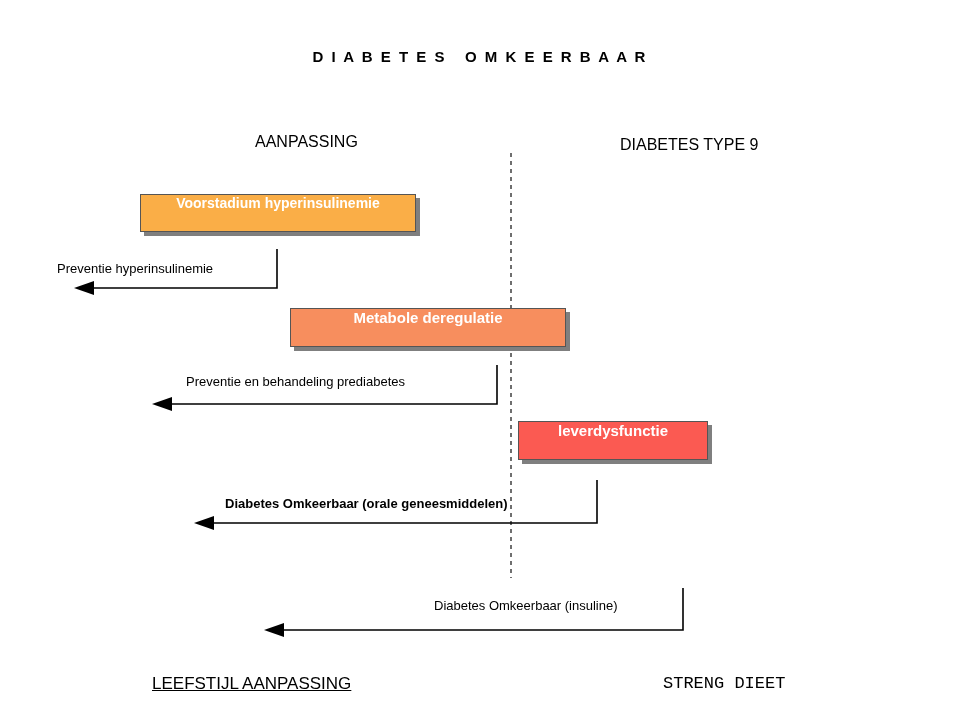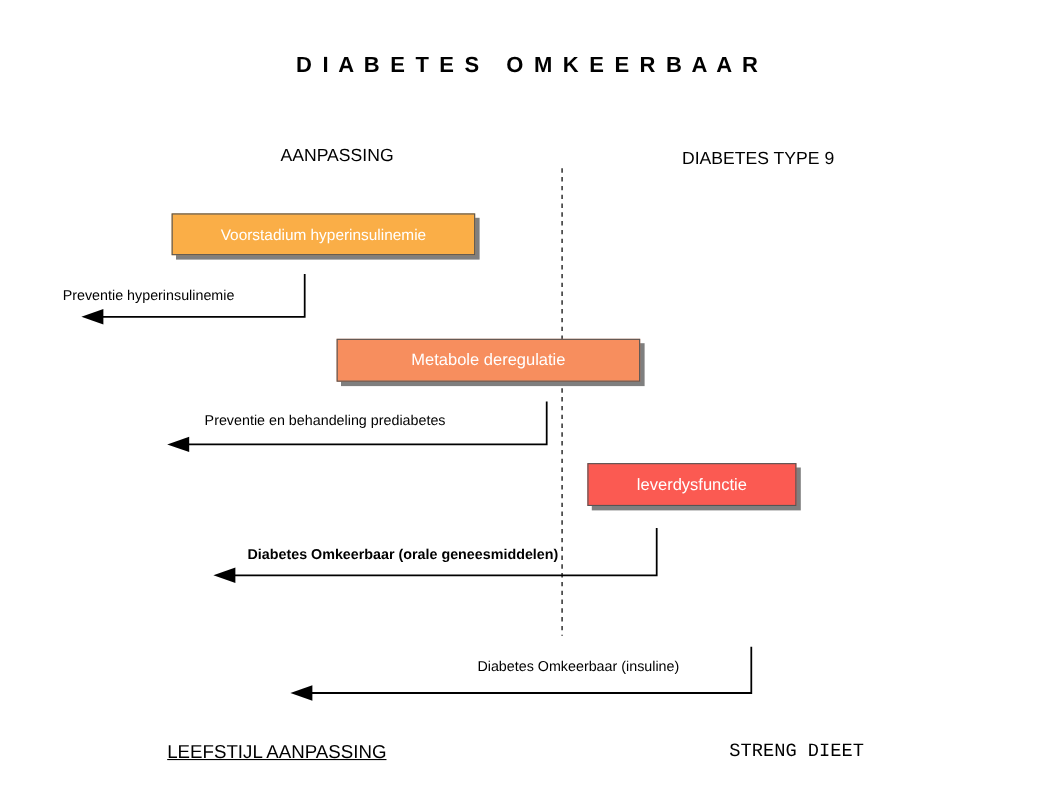--- a/index.html
+++ b/index.html
@@ -11,45 +11,44 @@
     font-family: "Liberation Sans", sans-serif;
     color: #000000;
     overflow: hidden;
   }
   .title {
     position: absolute;
     top: 48px;
     left: 0;
     width: 100%;
     text-align: center;
-    font-size: 20px;
+    font-size: 15px;
     font-weight: bold;
     letter-spacing: 2px;
     white-space: pre;
   }
   .col-header { position: absolute; font-size: 16px; white-space: nowrap; }
   .col-header.left  { left: 255px; top: 133px; }
   .col-header.right { left: 620px; top: 136px; }
 
   .overlay { position: absolute; left: 0; top: 0; width: 960px; height: 720px; }
   .overlay polyline { fill: none; stroke: #000000; stroke-width: 1.6; }
   .overlay polygon { fill: #000000; stroke: none; }
   .overlay .divider { stroke: #333333; stroke-width: 1.4; stroke-dasharray: 4 4; }
 
   .stage {
     position: absolute;
     display: flex;
-    align-items: center;
+    align-items: flex-start;
     justify-content: center;
     color: #ffffff;
-    font-weight: normal;
+    font-weight: bold;
     border: 1px solid #555555;
     box-shadow: 4px 4px 0 0 #7f7f7f;
     white-space: nowrap;
-    margin-left: 16px;
   }
   .stage.s1 { left: 140px; top: 194px; width: 274px; height: 36px; font-size: 14px; }
   .stage.s2 { left: 290px; top: 308px; width: 274px; height: 37px; font-size: 15px; }
   .stage.s3 { left: 518px; top: 421px; width: 188px; height: 37px; font-size: 15px; }
   .stage.s4 { left: 618px; top: 535px; width: 310px; height: 36px; font-size: 16px; }
 
   .arrow-label { position: absolute; font-size: 13px; white-space: nowrap; }
   .arrow-label.l1 { left: 57px;  top: 261px; }
   .arrow-label.l2 { left: 186px; top: 374px; }
   .arrow-label.l3 { left: 225px; top: 496px; font-weight: bold; }

